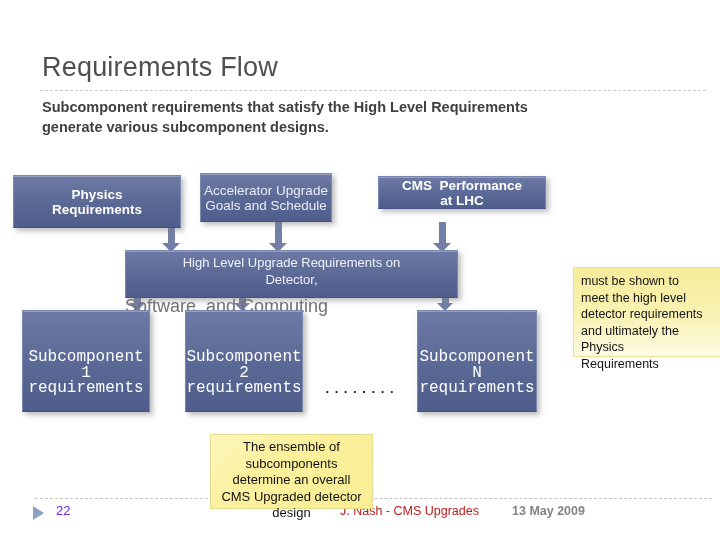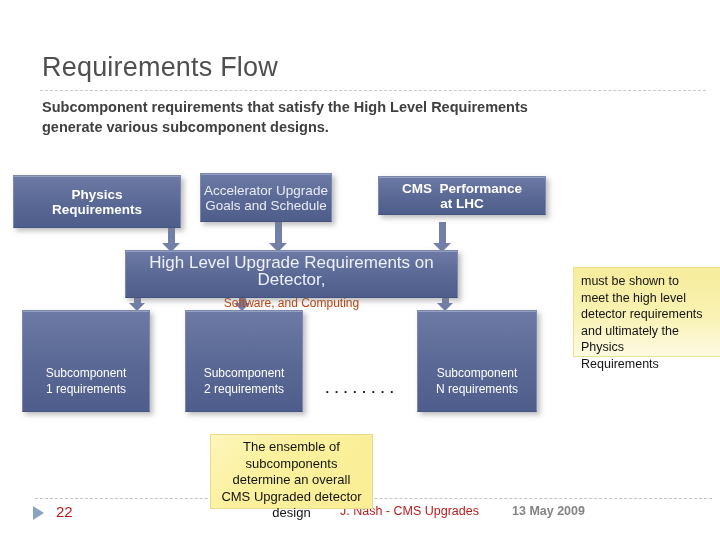--- a/index.html
+++ b/index.html
@@ -32,35 +32,35 @@
     border:1px solid #76set82;
     border:1px solid #7d88ae;
     border-bottom-color:#45537f;
     box-shadow:3px 3px 5px rgba(125,125,125,0.5), inset 0 1px 0 rgba(255,255,255,0.28);
     color:#ffffff;text-align:center;
     display:flex;align-items:center;justify-content:center;
     white-space:pre-wrap;z-index:2;box-sizing:border-box;
   }
   .box-physics{left:13px;top:175px;width:168px;height:53px;font-size:13.5px;font-weight:bold;}
   .box-accel{left:200px;top:173px;width:132px;height:49px;font-size:13.5px;color:#e9ecf4;}
-  .box-cms{left:378px;top:176px;width:168px;height:39px;font-size:13.5px;font-weight:bold;}
+  .box-cms{left:378px;top:176px;width:168px;height:33px;font-size:13.5px;font-weight:bold;}
   .box-highlevel{
     left:125px;top:250px;width:333px;height:48px;
-    font-size:17px;color:#eef1f8;align-items:flex-start;padding-top:3px;
+    font-size:13px;color:#eef1f8;align-items:flex-start;padding-top:3px;
     line-height:17px;
   }
   .hl-overflow{
-    left:125px;top:296px;width:333px;text-align:center;
-    font-size:12px;color:#c2410c;z-index:1;
+    left:125px;top:296px;width:333px;
+    font-size:18px;color:#737373;z-index:1;
   }
 
   .subbox{
     align-items:flex-start;
-    font-size:12px;line-height:15.5px;
-    padding-top:24px;display:block;
+    font-size:16px;line-height:15.5px;
+    padding-top:8px;display:block;font-family:Liberation Mono, monospace;
   }
   .subbox .sub-detail{margin-top:14px;white-space:pre-wrap;}
   .subbox .sub-title{white-space:pre-wrap;}
   .box-sub1{left:22px;top:310px;width:128px;height:102px;}
   .box-sub2{left:185px;top:310px;width:118px;height:102px;}
   .box-subn{left:417px;top:310px;width:120px;height:102px;}
 
   .dots{
     left:303px;top:381px;width:114px;text-align:center;
     font-size:13px;font-weight:bold;letter-spacing:1px;color:#151515;
@@ -112,21 +112,21 @@
   
   .footer-divider{
     left:35px;top:498px;width:677px;height:0;
     border-top:1px dashed #c4c4c4;z-index:1;
   }
   .footer-triangle{
     left:33px;top:506px;width:0;height:0;
     border-top:7px solid transparent;border-bottom:7px solid transparent;
     border-left:11px solid #8ca2c2;z-index:1;
   }
-  .page-number{left:56px;top:503px;font-size:15px;color:#b91c1c;z-index:1;}
+  .page-number{left:56px;top:503px;font-size:13px;color:#6d28d9;z-index:1;}
   .footer-credit{left:340px;top:504px;font-size:12.5px;color:#b91c1c;z-index:1;}
   .footer-date{left:512px;top:504px;font-size:12.5px;color:#848484;z-index:1;font-weight:bold;}
 </style>
 </head>
 <body>
 
 <div class="abs slide-title">Requirements Flow</div>
 <div class="abs title-divider"></div>
 <div class="abs slide-subtitle">Subcomponent requirements that satisfy the High Level Requirements
 generate various subcomponent designs.</div>

